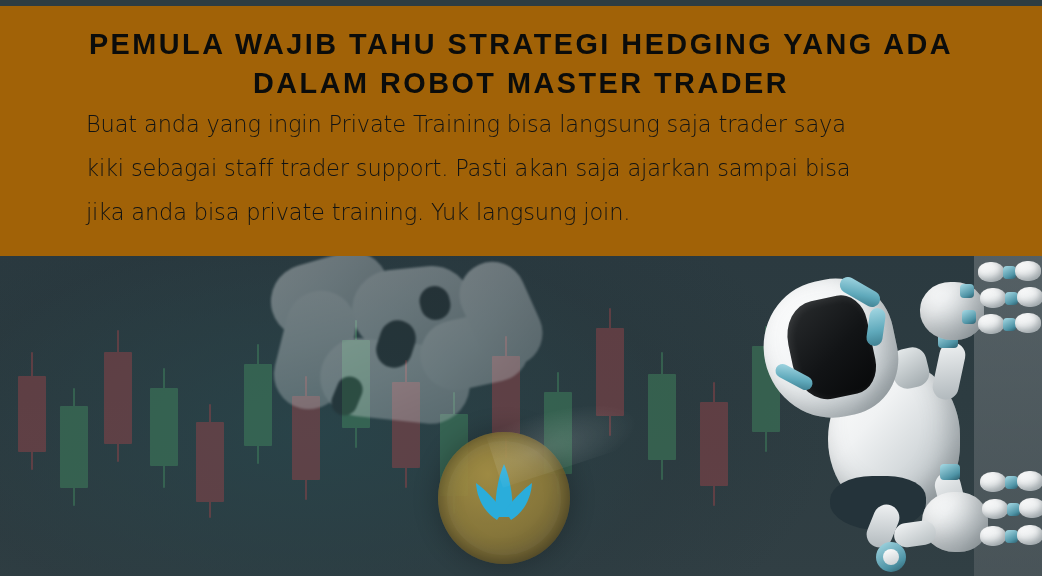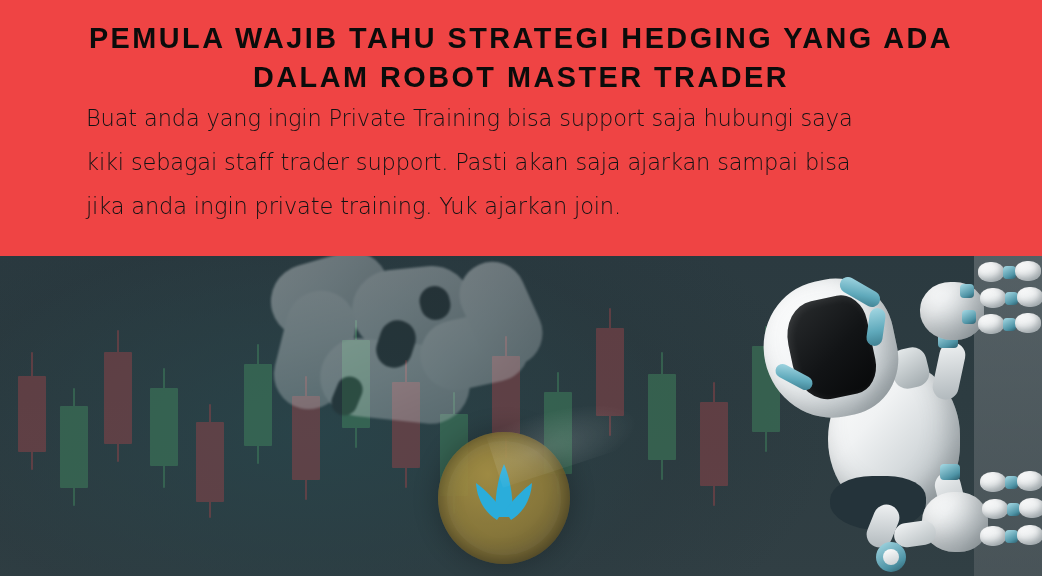--- a/index.html
+++ b/index.html
@@ -15,24 +15,24 @@
     position: relative;
     width: 1042px;
     height: 576px;
     overflow: hidden;
     background: #2e3d42;
   }
 
   
   .header {
     position: absolute;
-    left: 0; top: 0;
+    left: 0; top: 6px;
     width: 1042px;
     height: 256px;
-    background: #ef4444;
+    background: #a16207;
     box-sizing: border-box;
     padding: 18px 40px 0 40px;
   }
 
   .title {
     margin: 0;
     text-align: center;
     color: #0b0c0b;
     font-family: "Liberation Sans", sans-serif;
     font-weight: bold;
@@ -183,23 +183,23 @@
 <body>
 
 <div class="banner">
 
   <div class="header">
     <h1 class="title">
       <span>PEMULA WAJIB TAHU STRATEGI HEDGING YANG ADA</span>
       <span class="line2">DALAM ROBOT MASTER TRADER</span>
     </h1>
     <p class="body-copy">
-      <span class="ln">Buat anda yang ingin Private Training bisa support saja hubungi saya</span>
+      <span class="ln">Buat anda yang ingin Private Training bisa langsung saja trader saya</span>
       <span class="ln">kiki sebagai staff trader support. Pasti akan saja ajarkan sampai bisa</span>
-      <span class="ln">jika anda ingin private training. Yuk ajarkan join.</span>
+      <span class="ln">jika anda bisa private training. Yuk langsung join.</span>
     </p>
   </div>
 
   <div class="stage">
 
     <div class="chart-bg" id="chart-bg">
         <div class="wick" style="left: 31px; top: 96px; height: 118px; background: rgb(138, 67, 72);"></div>
         <div class="cndl" style="left: 18px; top: 120px; width: 28px; height: 76px; background: rgb(138, 67, 72);"></div>
         <div class="wick" style="left: 73px; top: 132px; height: 118px; background: rgb(63, 127, 92);"></div>
         <div class="cndl" style="left: 60px; top: 150px; width: 28px; height: 82px; background: rgb(63, 127, 92);"></div>

